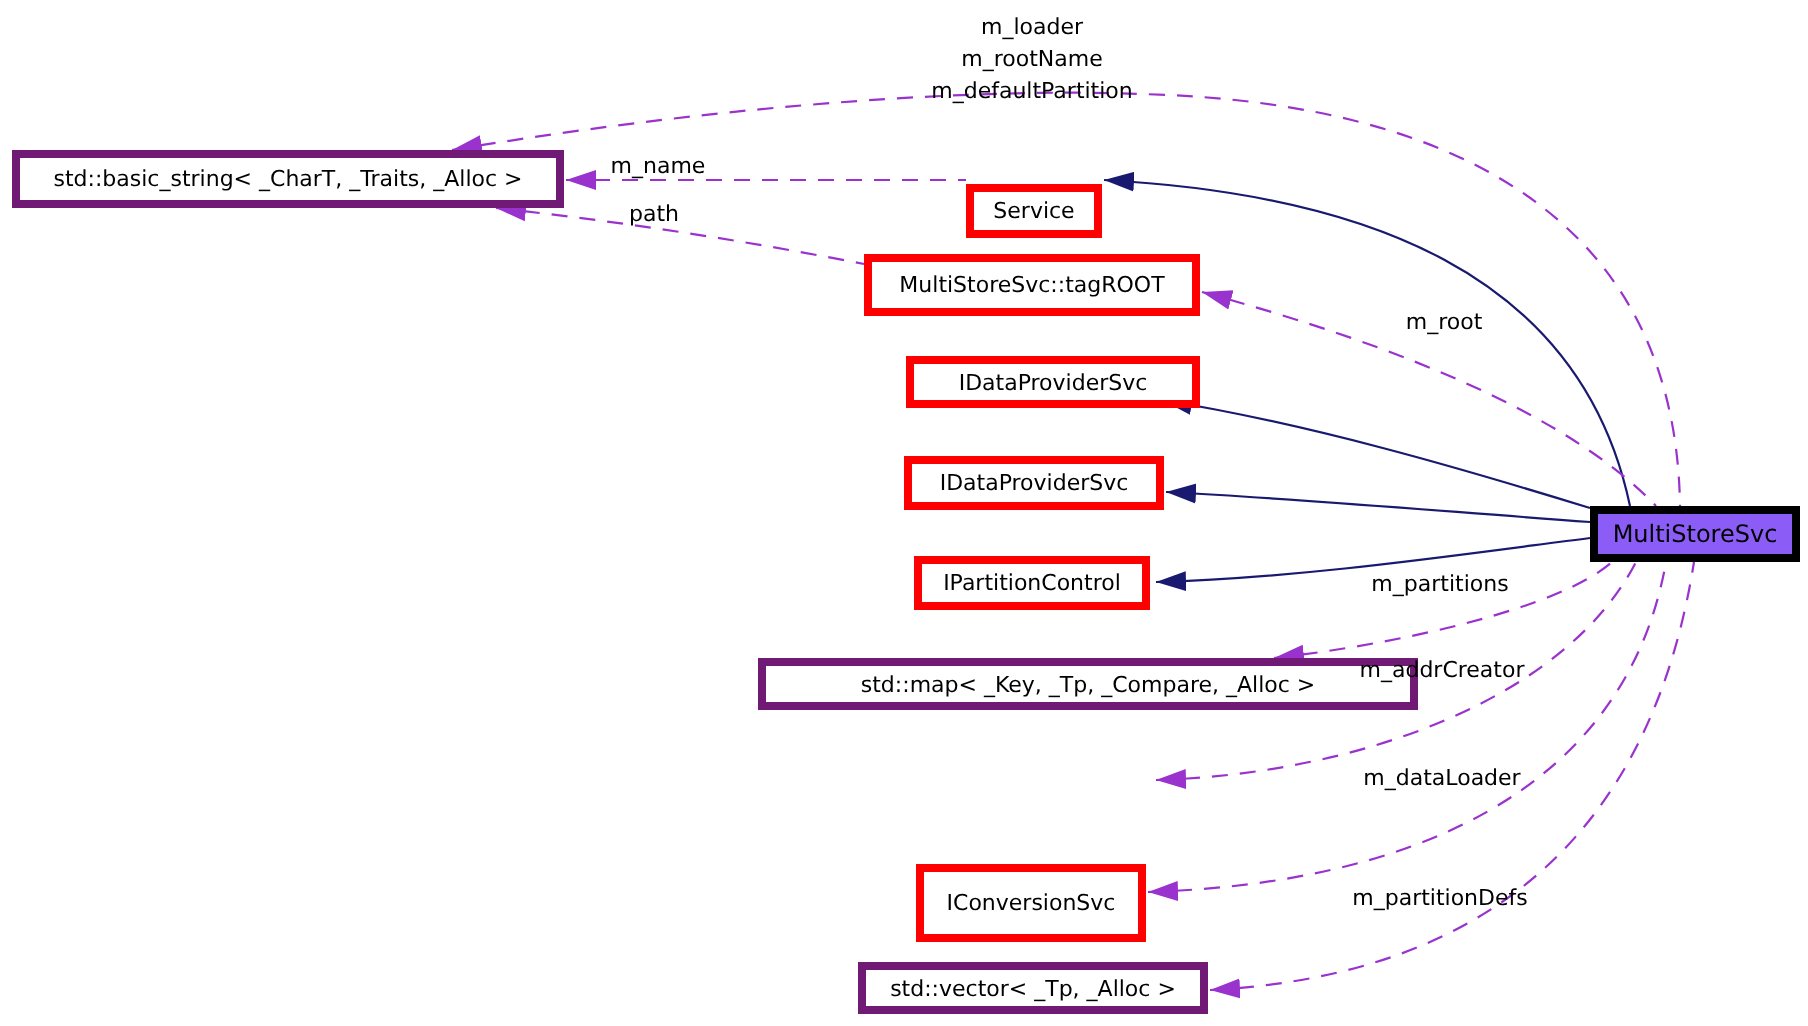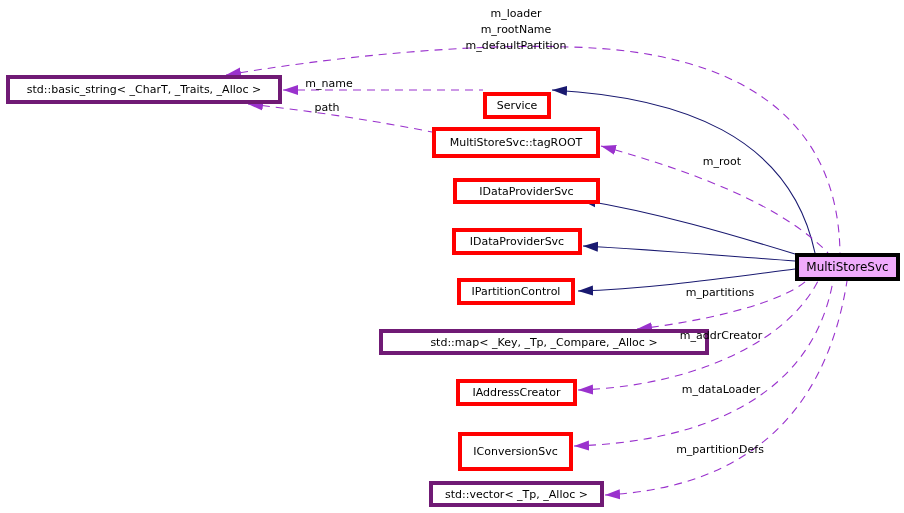--- a/index.html
+++ b/index.html
@@ -10,21 +10,21 @@
   }
   .edges{position:absolute;left:0;top:0;width:904px;height:513px;}
   .inh{stroke:#191970;stroke-width:1.1;fill:none;}
   .use{stroke:#9a32cd;stroke-width:1.1;fill:none;stroke-dasharray:8,6;}
   .node{
     position:absolute;display:flex;align-items:center;justify-content:center;
     box-sizing:border-box;background:#ffffff;border:4px solid #701a75;
     font-size:11px;line-height:1;white-space:nowrap;padding:0 2px;
   }
   .node.ref{border-color:#ff0000;}
-  .node.main{background:#f0abfc;border-color:#000;font-size:12px;}
+  .node.main{background:#8b5cf6;border-color:#000;font-size:12px;}
   .elabel{
     position:absolute;transform:translate(-50%,-50%);
     font-size:11px;line-height:1;white-space:nowrap;color:#000;
   }
   .elabel.multi{text-align:center;line-height:16px;}
 </style>
 </head>
 <body>
 
 <div class="canvas">
@@ -61,21 +61,20 @@
   <div class="node ref" style="left:432px;top:127px;width:168px;height:31px">MultiStoreSvc::tagROOT</div>
 
   <div class="node ref" style="left:453px;top:178px;width:147px;height:26px">IDataProviderSvc</div>
 
   <div class="node ref" style="left:452px;top:228px;width:130px;height:27px">IDataProviderSvc</div>
 
   <div class="node ref" style="left:457px;top:278px;width:118px;height:27px">IPartitionControl</div>
 
   <div class="node plain" style="left:379px;top:329px;width:330px;height:26px">std::map&lt; _Key, _Tp, _Compare, _Alloc &gt;</div>
 
-  <div class="node ref" style="left:456px;top:379px;width:121px;height:27px">IAddressCreator</div>
 
   <div class="node ref" style="left:458px;top:432px;width:115px;height:39px">IConversionSvc</div>
 
   <div class="node plain" style="left:429px;top:481px;width:175px;height:26px">std::vector&lt; _Tp, _Alloc &gt;</div>
 
   <div class="node main" style="left:795px;top:253px;width:105px;height:28px">MultiStoreSvc</div>
 
   <div class="elabel multi" style="left:516px;top:30px">
     <div>m_loader</div>
     <div>m_rootName</div>

